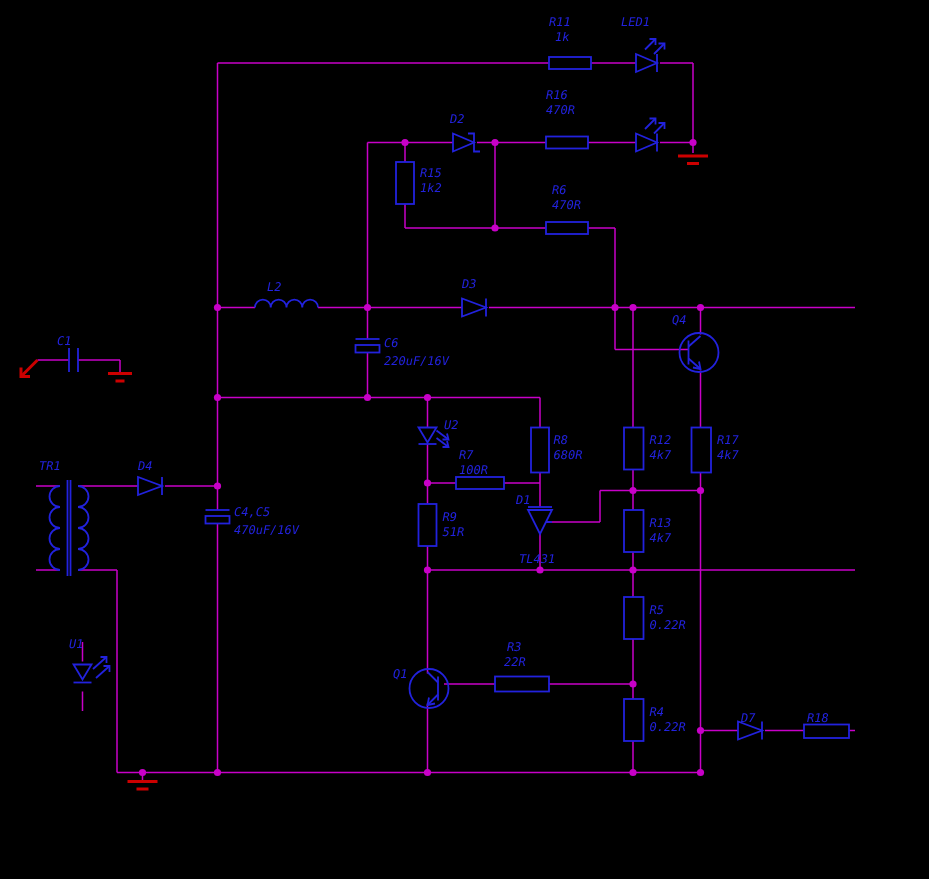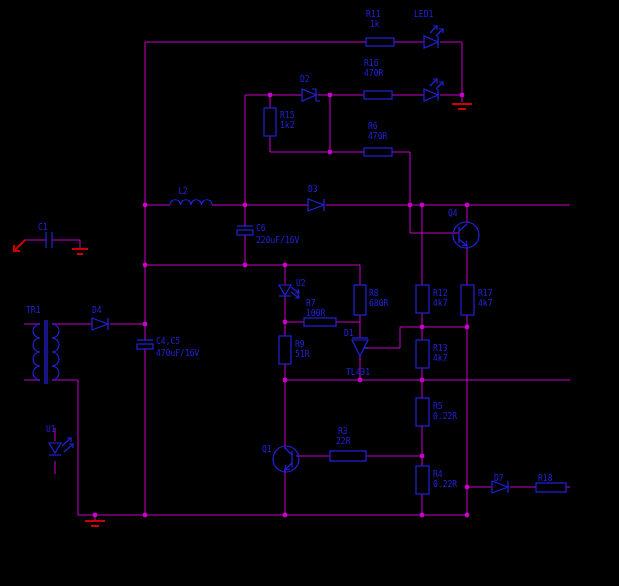--- a/index.html
+++ b/index.html
@@ -1,20 +1,20 @@
 <!DOCTYPE html>
 <html style="--background: #000000; --wire: #c800c8; --component: #2222dd; --label: #2222dd; --ground: #cc0000; --terminal: #c800c8;"><head>
 <meta charset="utf-8">
 <style>
   :root{
     --background:#000000; --wire:#c800c8; --component:#2222dd;
     --label:#2222dd; --ground:#cc0000; --terminal:#c800c8;
   }
   html,body{margin:0;padding:0;background:var(--background);}
-  .stage{position:relative;width:570px;height:586px;background:var(--background);overflow:hidden;}
+  .stage{position:relative;width:570px;height:586px;background:var(--background);overflow:hidden;font-style:italic;}
   svg{display:block;}
   .wire{stroke:var(--wire);stroke-width:1;fill:none;}
   .comp{stroke:var(--component);stroke-width:1.2;fill:none;}
   .dot{fill:var(--wire);stroke:none;}
   .gnd{stroke:var(--ground);stroke-width:2;fill:none;}
   .term{stroke:var(--terminal);stroke-width:1.2;fill:none;}
   .lbl{fill:var(--label);font-family:"DejaVu Sans Mono",monospace;font-size:8px;}
 </style>
 </head>
 <body>

